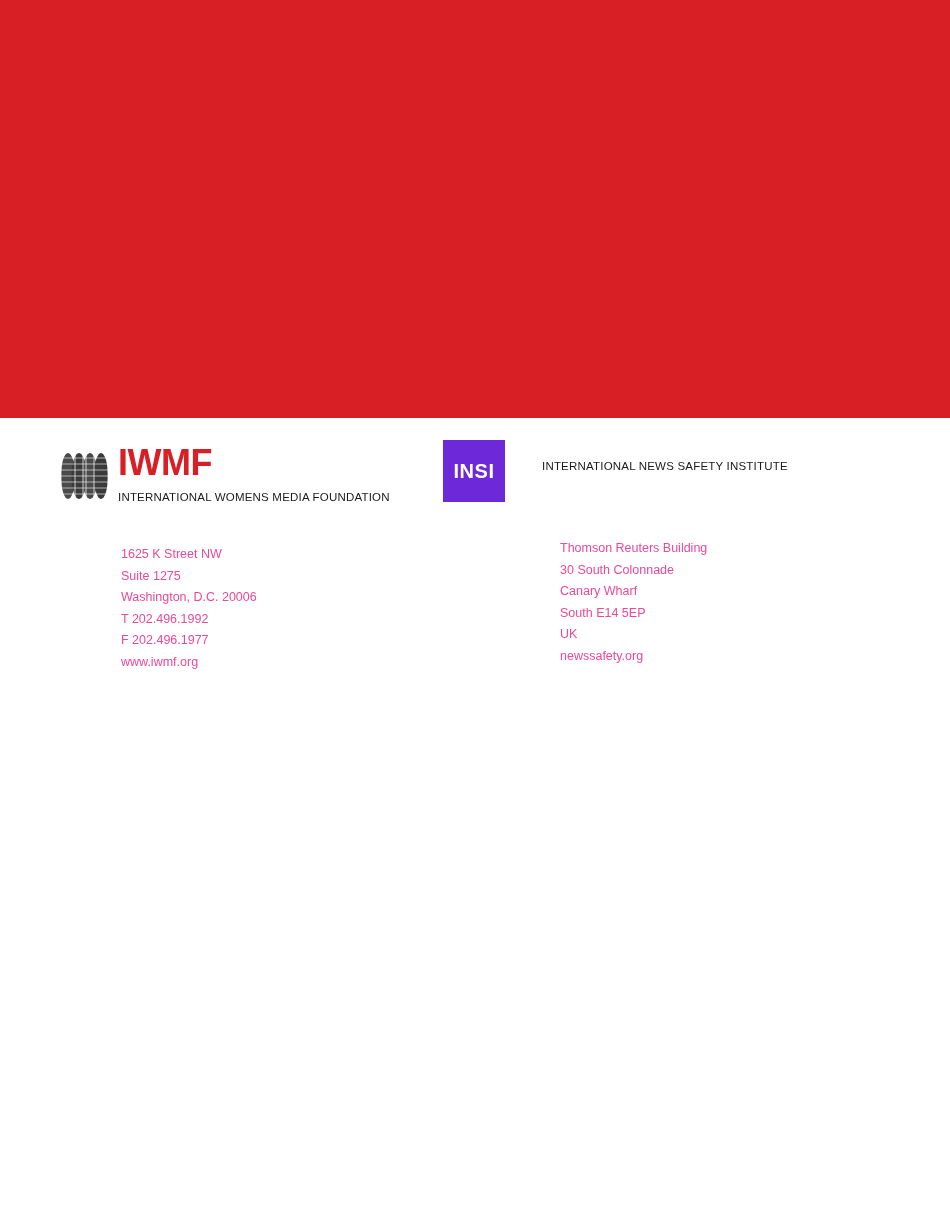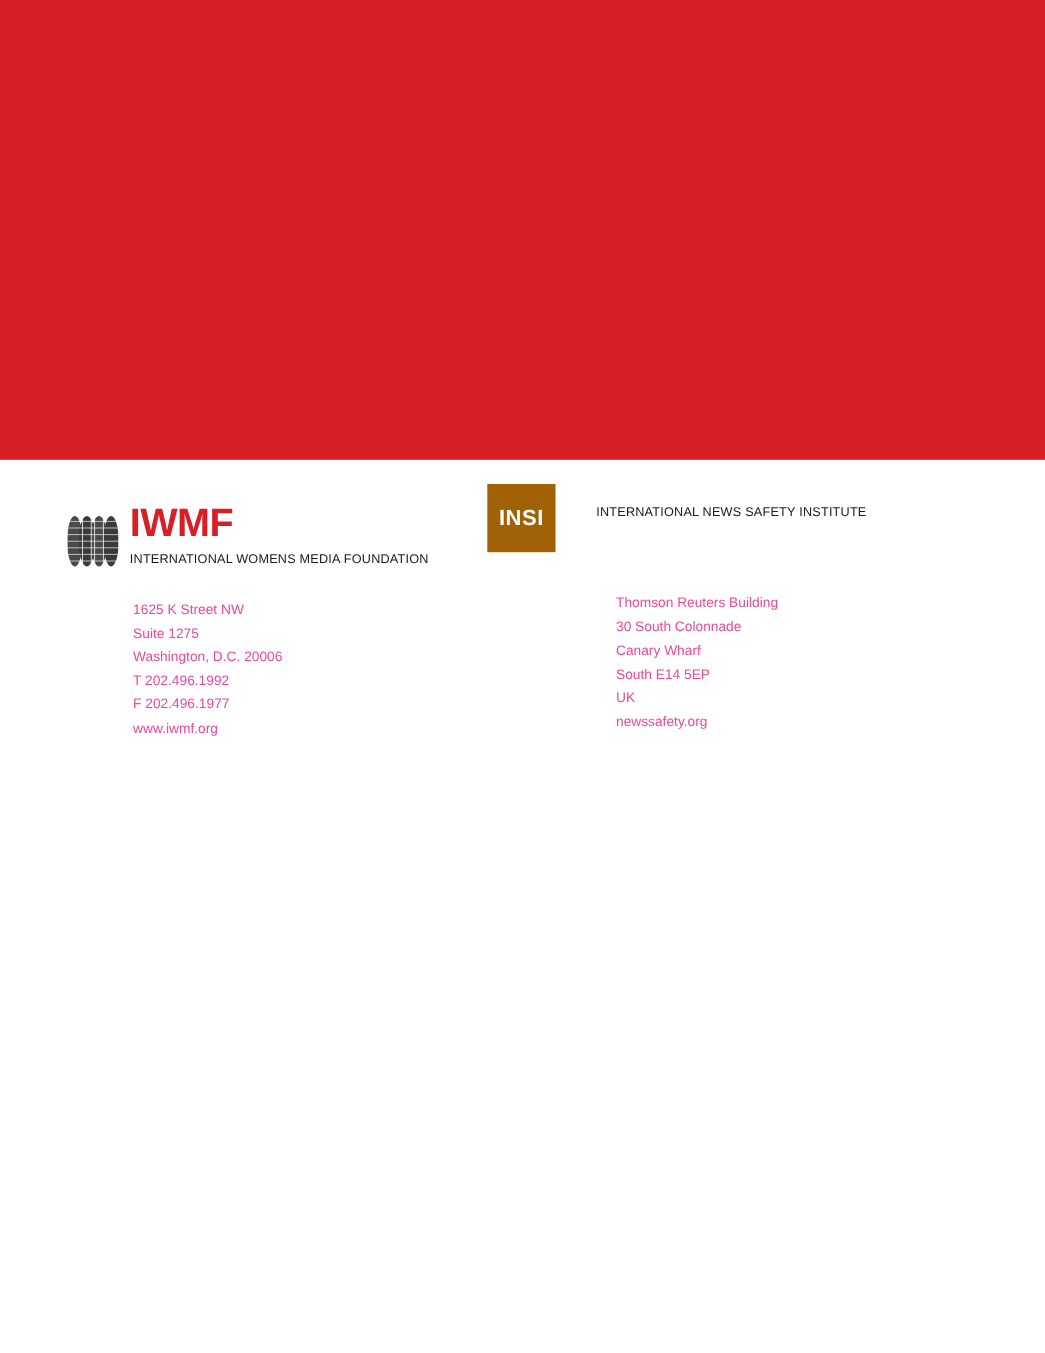--- a/index.html
+++ b/index.html
@@ -32,23 +32,23 @@
     left: 0;
     top: 440px;
     width: 950px;
     height: 70px;
   }
 
   
   .iwmf-block {
     position: absolute;
     left: 60px;
-    top: 17px;
+    top: 5px;
     display: flex;
-    align-items: flex-end;
+    align-items: center;
   }
   .iwmf-globe {
     width: 50px;
     height: 48px;
     margin-right: 8px;
     margin-top: 2px;
   }
   .iwmf-text {
     display: block;
   }
@@ -75,21 +75,21 @@
   .insi-block {
     position: absolute;
     left: 443px;
     top: 0px;
     display: flex;
     align-items: center;
   }
   .insi-square {
     width: 62px;
     height: 62px;
-    background: #a16207;
+    background: #6d28d9;
     display: flex;
     align-items: center;
     justify-content: center;
   }
   .insi-square span {
     color: #ffffff;
     font-family: "Liberation Sans", sans-serif;
     font-weight: bold;
     font-size: 20px;
     letter-spacing: 0.5px;

